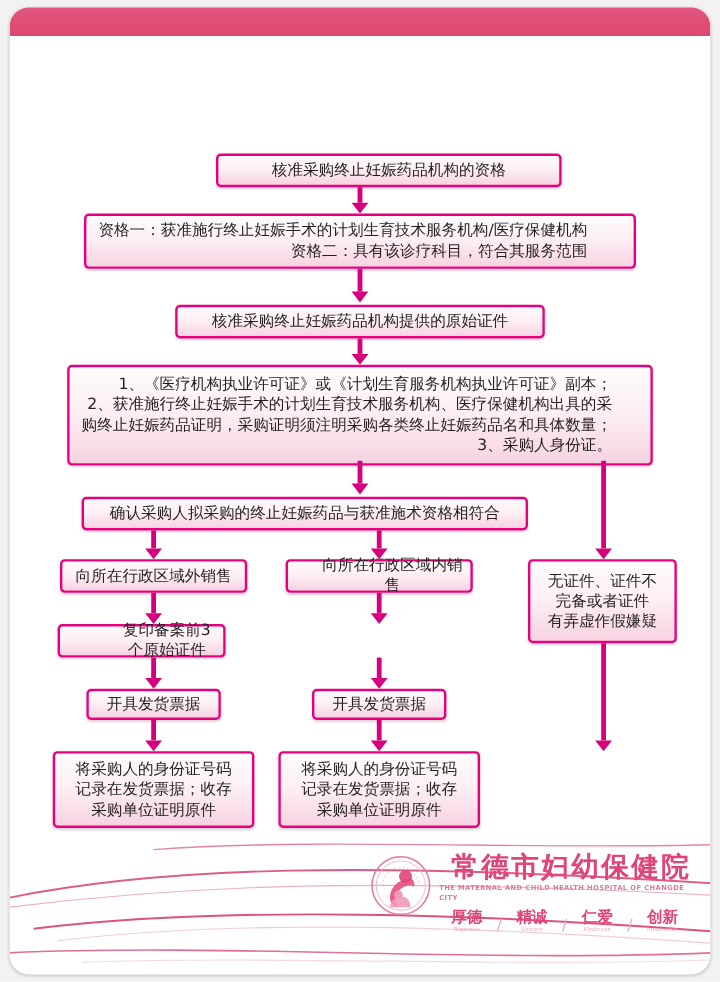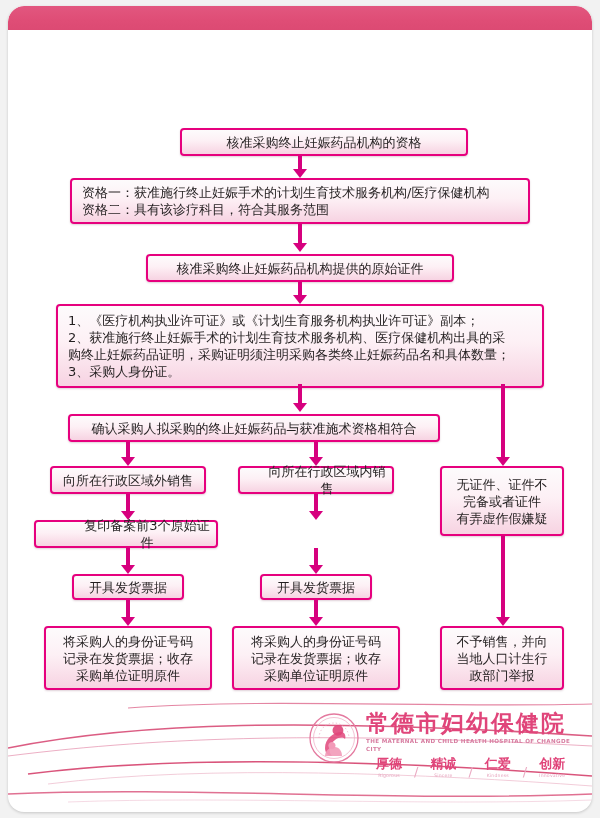--- a/index.html
+++ b/index.html
@@ -52,21 +52,21 @@
     line-height:17px;
     display:flex;
     align-items:center;
     justify-content:center;
     text-align:center;
     padding:3px 6px;
     white-space:pre-line;
   }
   .box.left-align{
     justify-content:flex-start;
-    text-align:left;
+    text-align:right;
     padding-left:10px;
   }
   
   .arrow{position:absolute;}
   .arrow .shaft{
     position:absolute;left:50%;top:0;transform:translateX(-50%);
     width:4px;background:#d6007e;
   }
   .arrow .head{
     position:absolute;left:50%;bottom:0;transform:translateX(-50%);
@@ -76,20 +76,21 @@
     border-top:9px solid #d6007e;
   }
   .hline{position:absolute;height:4px;background:#d6007e;}
   
   .logo-block{position:absolute;left:300px;top:704px;width:268px;height:60px;}
   .logo-mark{position:absolute;left:0;top:2px;width:52px;height:52px;}
   .logo-text{position:absolute;left:58px;top:0;}
   .hosp-cn{
     font-size:23px;font-weight:bold;color:#e0457a;letter-spacing:2px;
     line-height:26px;
+    text-align:right;
   }
   .hosp-en{
     font-size:5.6px;color:#d77ca0;letter-spacing:.35px;line-height:8px;
     margin-top:1px;font-weight:bold;
   }
   .motto{margin-top:4px;display:flex;align-items:flex-end;gap:0;}
   .motto-item{text-align:center;width:46px;}
   .motto-cn{font-size:13px;font-weight:bold;color:#e0457a;line-height:15px;font-family:Liberation Mono, monospace;}
   .motto-en{font-size:4.6px;color:#e7a6bf;line-height:7px;letter-spacing:.2px;}
   .motto-sep{font-size:13px;color:#eaa9c2;padding:0 2px;line-height:15px;}
@@ -148,21 +149,21 @@
     <div class="arrow" style="left:487px;top:378px;width:16px;height:82px;">
       <div class="shaft" style="height:73px;"></div>
         <div class="head"></div>
     </div>
 
     <div class="box" style="left:42px;top:460px;width:156px;height:28px;">向所在行政区域外销售</div>
     <div class="arrow" style="left:112px;top:488px;width:16px;height:26px;">
       <div class="shaft" style="height:17px;"></div>
         <div class="head"></div>
     </div>
-    <div class="box" style="left:26px;top:514px;width:184px;height:28px;padding-left:48px;">复印备案前3个原始证件</div>
+    <div class="box" style="left:40px;top:514px;width:140px;height:28px;padding-left:48px;">复印备案前3个原始证件</div>
     <div class="arrow" style="left:112px;top:542px;width:16px;height:26px;">
       <div class="shaft" style="height:17px;"></div>
         <div class="head"></div>
     </div>
     <div class="box" style="left:64px;top:568px;width:112px;height:26px;">开具发货票据</div>
     <div class="arrow" style="left:112px;top:594px;width:16px;height:26px;">
       <div class="shaft" style="height:17px;"></div>
         <div class="head"></div>
     </div>
     <div class="box" style="left:36px;top:620px;width:168px;height:64px;">将采购人的身份证号码
@@ -187,23 +188,20 @@
 记录在发货票据；收存
 采购单位证明原件</div>
 
     <div class="box" style="left:432px;top:460px;width:124px;height:70px;">无证件、证件不
 完备或者证件
 有弄虚作假嫌疑</div>
     <div class="arrow" style="left:487px;top:530px;width:16px;height:90px;">
       <div class="shaft" style="height:81px;"></div>
         <div class="head"></div>
     </div>
-    <div class="box" style="left:432px;top:620px;width:124px;height:64px;">不予销售，并向
-当地人口计生行
-政部门举报</div>
 
   </div>
 
   <svg class="waves" viewBox="0 0 584 110" preserveAspectRatio="none">
     <path d="M0,46 C130,20 300,16 584,34" stroke="#d5416d" stroke-width="1.6" fill="none" opacity=".85"></path>
     <path d="M0,54 C160,34 320,30 584,44" stroke="#e07a9c" stroke-width="1" fill="none" opacity=".6"></path>
     <path d="M20,72 C180,52 400,60 584,74" stroke="#d5416d" stroke-width="1.6" fill="none" opacity=".9"></path>
     <path d="M40,82 C200,62 420,72 584,84" stroke="#edb7c9" stroke-width="1" fill="none" opacity=".7"></path>
     <path d="M0,92 C180,84 380,100 584,92" stroke="#d5416d" stroke-width="1.4" fill="none" opacity=".75"></path>
     <path d="M60,100 C220,94 420,104 584,98" stroke="#eec2d2" stroke-width="1" fill="none" opacity=".6"></path>

